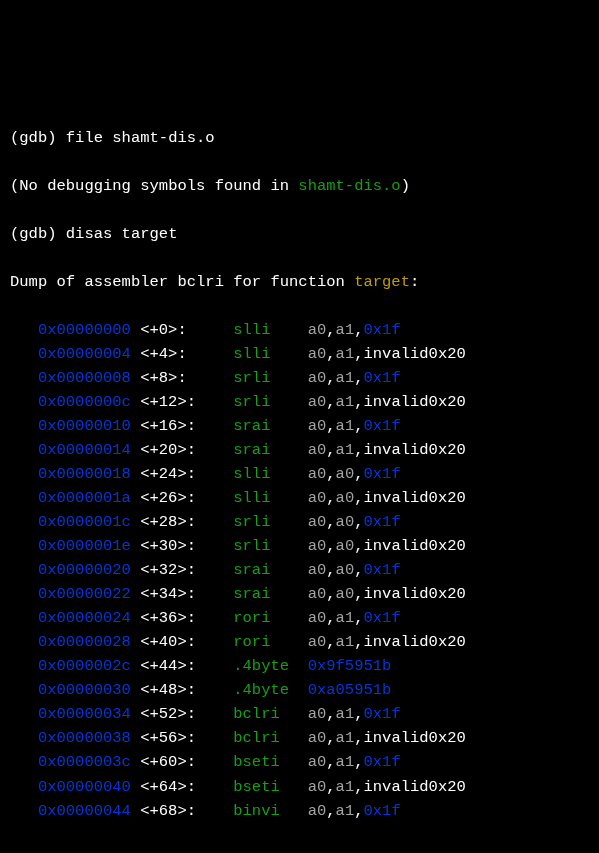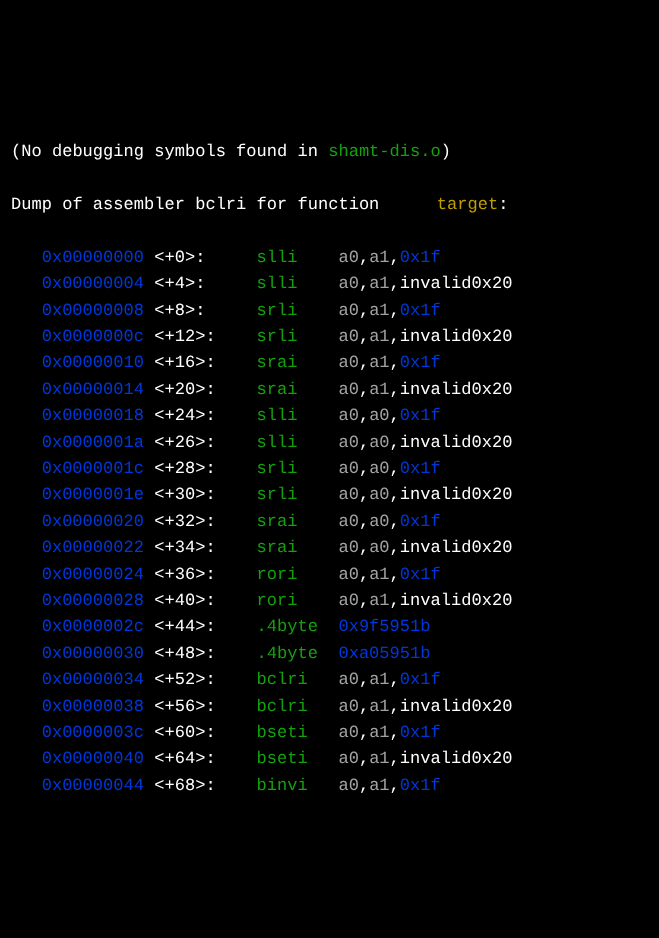--- a/index.html
+++ b/index.html
@@ -8,33 +8,35 @@
       color: #fff;
       font-family: 'Consolas', 'Courier New', monospace;
       font-size: 15.5px;
       line-height: 1.55;
       padding: 6px 10px;
       white-space: pre;
       width: 599px;
     }
     .white { color: #ffffff; }
     .green { color: #13a10e; }
-    .yellow { color: #c19c00; margin-left: 43px; }
+    .yellow { color: #c19c00; }
     .blue { color: #0037da; margin-top: 20px; }
     .red { color: #a3a3a3; }
     .line { display: block; }
     .indent { padding-left: 3ch; }
   </style>
 </head>
 <body>
 
 
 
 <div>
+<span class="line"><span class="white">(gdb) </span><span class="white">file shamt-dis.o</span></span>
 <span class="line"><span class="white">(No debugging symbols found in </span><span class="green">shamt-dis.o</span><span class="white">)</span></span>
+<span class="line"><span class="white">(gdb) </span><span class="white">disas target</span></span>
 <span class="line"><span class="white">Dump of assembler bclri for function </span><span class="yellow">target</span><span class="white">:</span></span>
 <div id="asm-rows"><span class="line indent"><span class="blue">0x00000000</span><span class="white"> </span><span class="white">&lt;+0&gt;:     </span><span class="green">slli    </span><span class="red">a0</span><span class="white">,</span><span class="red">a1</span><span class="white">,</span><span class="blue">0x1f</span></span><span class="line indent"><span class="blue">0x00000004</span><span class="white"> </span><span class="white">&lt;+4&gt;:     </span><span class="green">slli    </span><span class="red">a0</span><span class="white">,</span><span class="red">a1</span><span class="white">,</span><span class="white">invalid0x20</span></span><span class="line indent"><span class="blue">0x00000008</span><span class="white"> </span><span class="white">&lt;+8&gt;:     </span><span class="green">srli    </span><span class="red">a0</span><span class="white">,</span><span class="red">a1</span><span class="white">,</span><span class="blue">0x1f</span></span><span class="line indent"><span class="blue">0x0000000c</span><span class="white"> </span><span class="white">&lt;+12&gt;:    </span><span class="green">srli    </span><span class="red">a0</span><span class="white">,</span><span class="red">a1</span><span class="white">,</span><span class="white">invalid0x20</span></span><span class="line indent"><span class="blue">0x00000010</span><span class="white"> </span><span class="white">&lt;+16&gt;:    </span><span class="green">srai    </span><span class="red">a0</span><span class="white">,</span><span class="red">a1</span><span class="white">,</span><span class="blue">0x1f</span></span><span class="line indent"><span class="blue">0x00000014</span><span class="white"> </span><span class="white">&lt;+20&gt;:    </span><span class="green">srai    </span><span class="red">a0</span><span class="white">,</span><span class="red">a1</span><span class="white">,</span><span class="white">invalid0x20</span></span><span class="line indent"><span class="blue">0x00000018</span><span class="white"> </span><span class="white">&lt;+24&gt;:    </span><span class="green">slli    </span><span class="red">a0</span><span class="white">,</span><span class="red">a0</span><span class="white">,</span><span class="blue">0x1f</span></span><span class="line indent"><span class="blue">0x0000001a</span><span class="white"> </span><span class="white">&lt;+26&gt;:    </span><span class="green">slli    </span><span class="red">a0</span><span class="white">,</span><span class="red">a0</span><span class="white">,</span><span class="white">invalid0x20</span></span><span class="line indent"><span class="blue">0x0000001c</span><span class="white"> </span><span class="white">&lt;+28&gt;:    </span><span class="green">srli    </span><span class="red">a0</span><span class="white">,</span><span class="red">a0</span><span class="white">,</span><span class="blue">0x1f</span></span><span class="line indent"><span class="blue">0x0000001e</span><span class="white"> </span><span class="white">&lt;+30&gt;:    </span><span class="green">srli    </span><span class="red">a0</span><span class="white">,</span><span class="red">a0</span><span class="white">,</span><span class="white">invalid0x20</span></span><span class="line indent"><span class="blue">0x00000020</span><span class="white"> </span><span class="white">&lt;+32&gt;:    </span><span class="green">srai    </span><span class="red">a0</span><span class="white">,</span><span class="red">a0</span><span class="white">,</span><span class="blue">0x1f</span></span><span class="line indent"><span class="blue">0x00000022</span><span class="white"> </span><span class="white">&lt;+34&gt;:    </span><span class="green">srai    </span><span class="red">a0</span><span class="white">,</span><span class="red">a0</span><span class="white">,</span><span class="white">invalid0x20</span></span><span class="line indent"><span class="blue">0x00000024</span><span class="white"> </span><span class="white">&lt;+36&gt;:    </span><span class="green">rori    </span><span class="red">a0</span><span class="white">,</span><span class="red">a1</span><span class="white">,</span><span class="blue">0x1f</span></span><span class="line indent"><span class="blue">0x00000028</span><span class="white"> </span><span class="white">&lt;+40&gt;:    </span><span class="green">rori    </span><span class="red">a0</span><span class="white">,</span><span class="red">a1</span><span class="white">,</span><span class="white">invalid0x20</span></span><span class="line indent"><span class="blue">0x0000002c</span><span class="white"> </span><span class="white">&lt;+44&gt;:    </span><span class="green">.4byte  </span><span class="blue">0x9f5951b</span></span><span class="line indent"><span class="blue">0x00000030</span><span class="white"> </span><span class="white">&lt;+48&gt;:    </span><span class="green">.4byte  </span><span class="blue">0xa05951b</span></span><span class="line indent"><span class="blue">0x00000034</span><span class="white"> </span><span class="white">&lt;+52&gt;:    </span><span class="green">bclri   </span><span class="red">a0</span><span class="white">,</span><span class="red">a1</span><span class="white">,</span><span class="blue">0x1f</span></span><span class="line indent"><span class="blue">0x00000038</span><span class="white"> </span><span class="white">&lt;+56&gt;:    </span><span class="green">bclri   </span><span class="red">a0</span><span class="white">,</span><span class="red">a1</span><span class="white">,</span><span class="white">invalid0x20</span></span><span class="line indent"><span class="blue">0x0000003c</span><span class="white"> </span><span class="white">&lt;+60&gt;:    </span><span class="green">bseti   </span><span class="red">a0</span><span class="white">,</span><span class="red">a1</span><span class="white">,</span><span class="blue">0x1f</span></span><span class="line indent"><span class="blue">0x00000040</span><span class="white"> </span><span class="white">&lt;+64&gt;:    </span><span class="green">bseti   </span><span class="red">a0</span><span class="white">,</span><span class="red">a1</span><span class="white">,</span><span class="white">invalid0x20</span></span><span class="line indent"><span class="blue">0x00000044</span><span class="white"> </span><span class="white">&lt;+68&gt;:    </span><span class="green">binvi   </span><span class="red">a0</span><span class="white">,</span><span class="red">a1</span><span class="white">,</span><span class="blue">0x1f</span></span></div>
 
 
 </div>
 
 
 
 
 </body></html>

